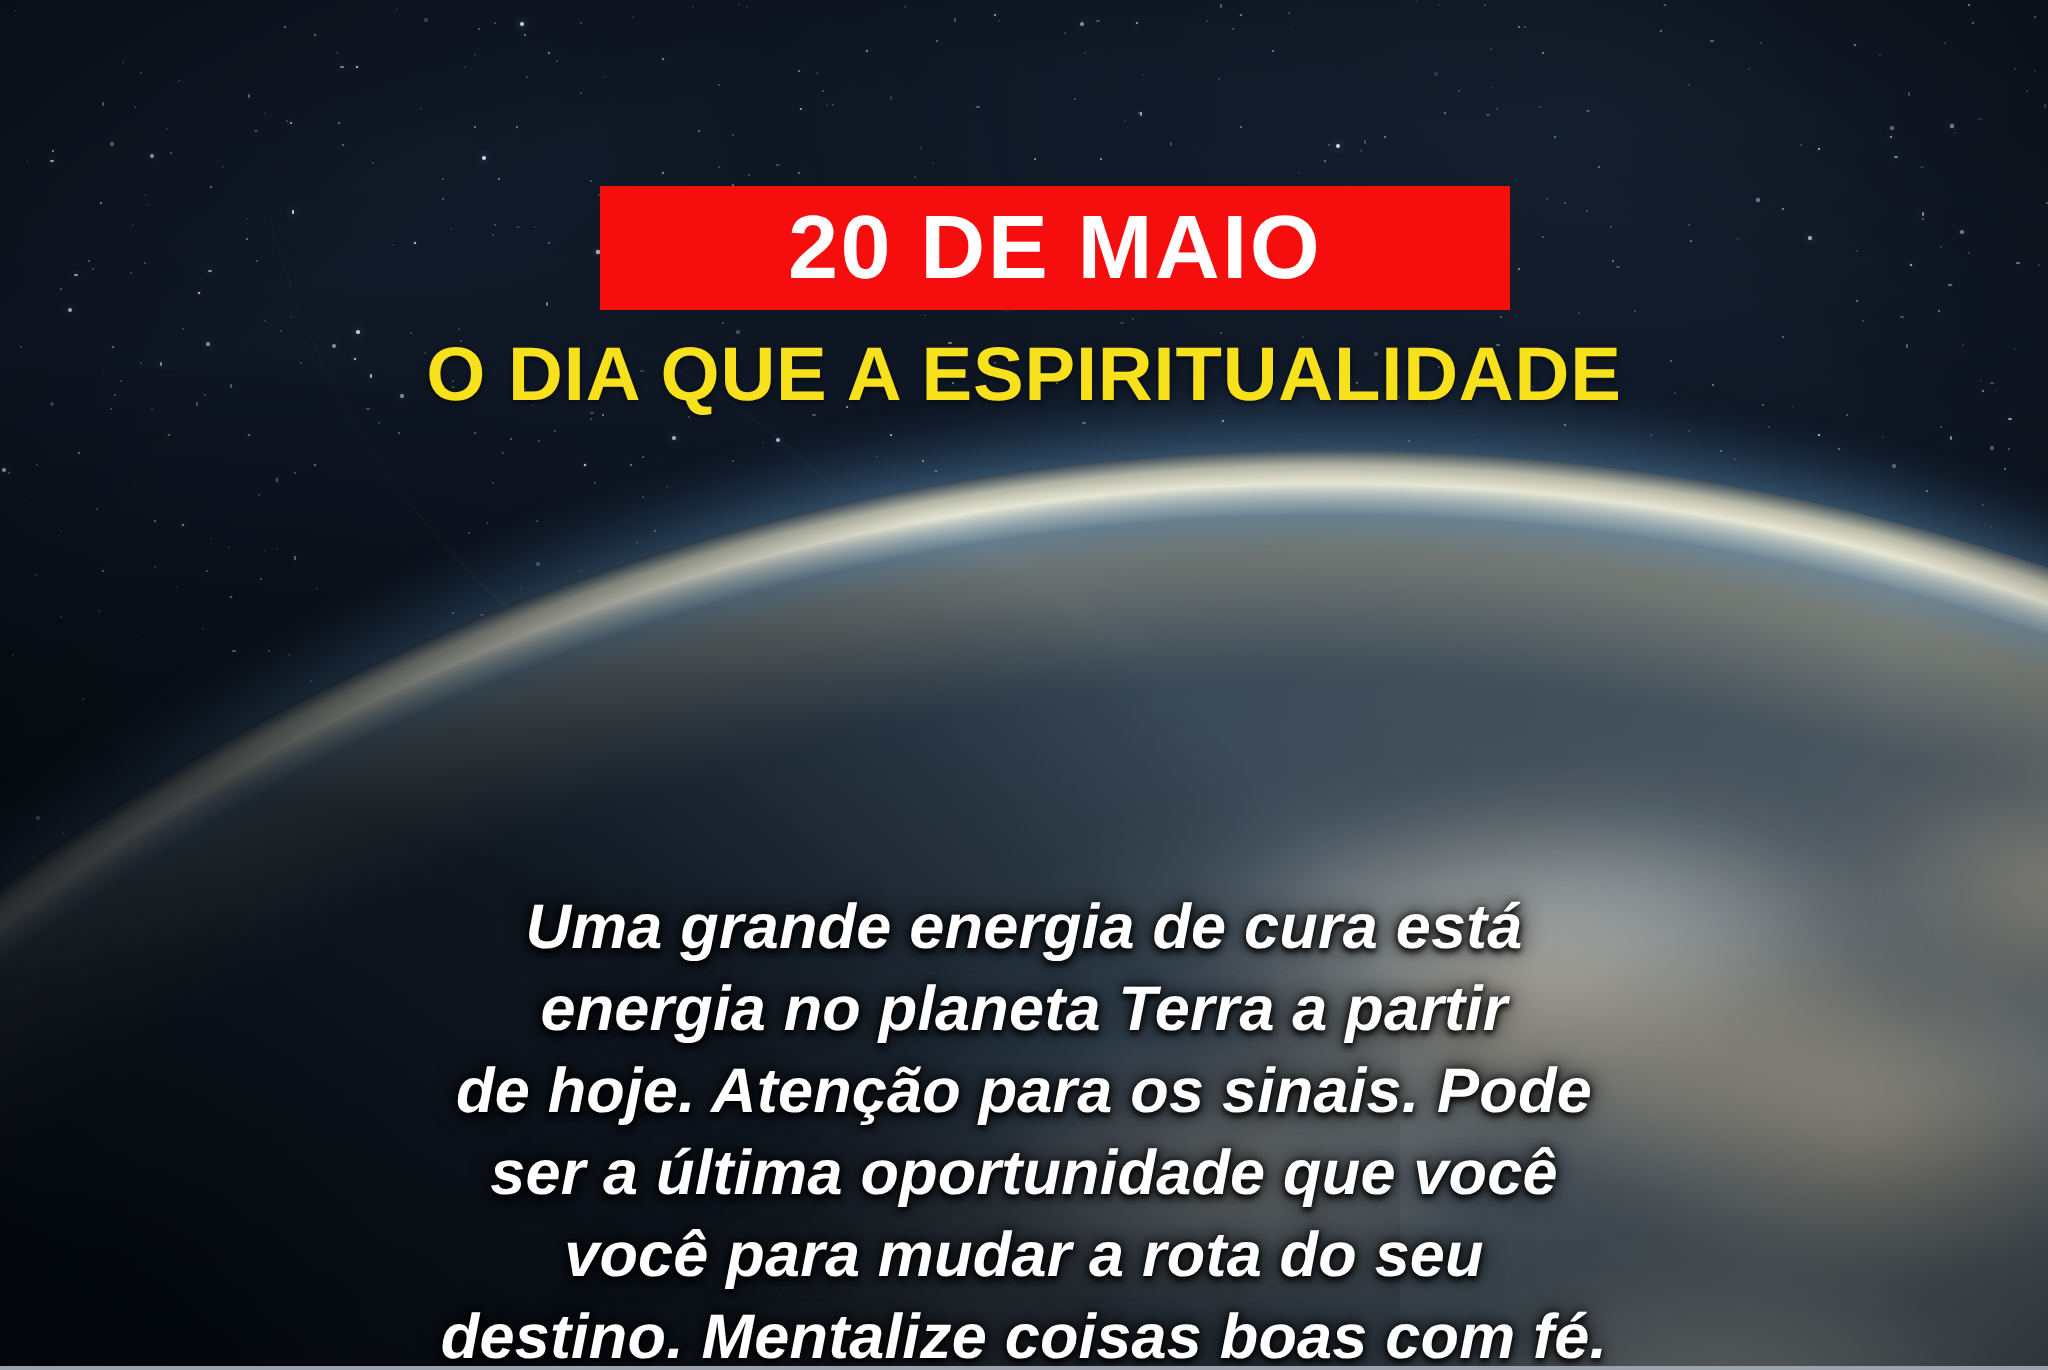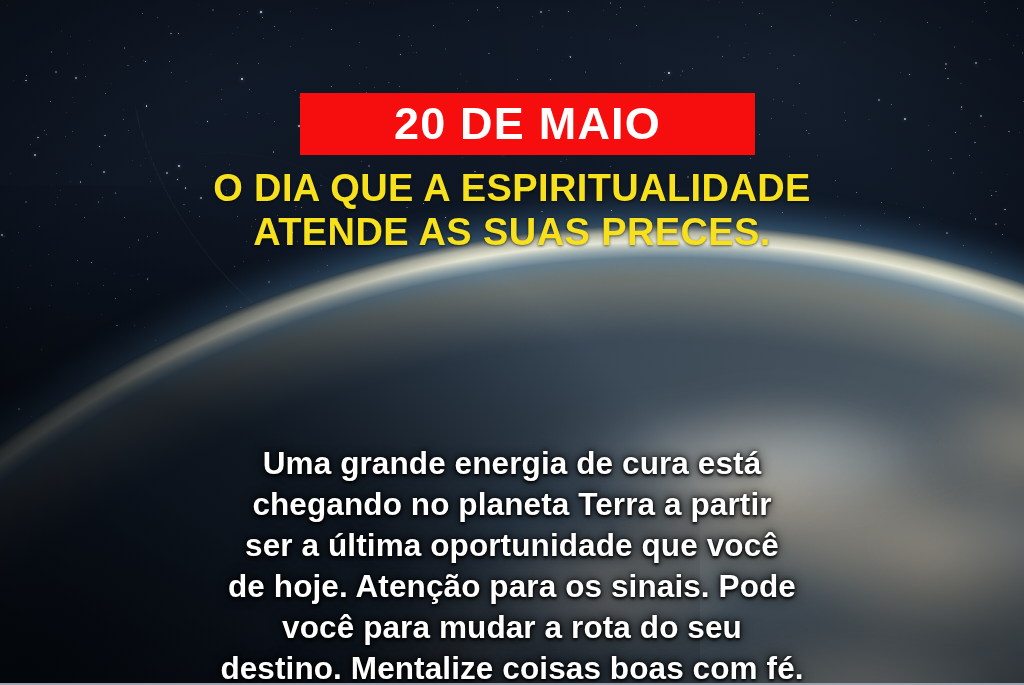--- a/index.html
+++ b/index.html
@@ -228,21 +228,21 @@
     color: #ffffff;
     font-size: 31.5px;
     font-weight: 700;
     line-height: 1.30;
     letter-spacing: .1px;
     text-shadow:
       0 0 12px rgba(0,0,0,.92),
       0 0 4px rgba(0,0,0,.85),
       0 2px 3px rgba(0,0,0,.8);
   }
-  .body-copy .bc-line { display: block; white-space: nowrap; }
+  .body-copy .bc-line { display: block; white-space: nowrap; font-style: italic; }
 
   .cta {
     position: absolute;
     left: 0; right: 0;
     top: 613px;
     text-align: center;
     color: #f6e21c;
     font-size: 35px;
     font-weight: 900;
     letter-spacing: .3px;
@@ -902,28 +902,27 @@
   <div class="vignette"></div>
 
   <div class="content">
 
     <div class="red-banner">
       <span>20 DE MAIO</span>
     </div>
 
     <div class="headline">
       <span class="hl-line">O DIA QUE A ESPIRITUALIDADE</span>
-      <span class="hl-line">ATENDE AS SUAS PRECES.</span>
     </div>
 
     <div class="body-copy">
       <span class="bc-line">Uma grande energia de cura está</span>
-      <span class="bc-line">chegando no planeta Terra a partir</span>
+      <span class="bc-line">energia no planeta Terra a partir</span>
+      <span class="bc-line">de hoje. Atenção para os sinais. Pode</span>
       <span class="bc-line">ser a última oportunidade que você</span>
-      <span class="bc-line">de hoje. Atenção para os sinais. Pode</span>
       <span class="bc-line">você para mudar a rota do seu</span>
       <span class="bc-line">destino. Mentalize coisas boas com fé.</span>
     </div>
 
 
   </div>
 
   <div class="bottom-edge"></div>
 </div>
 

